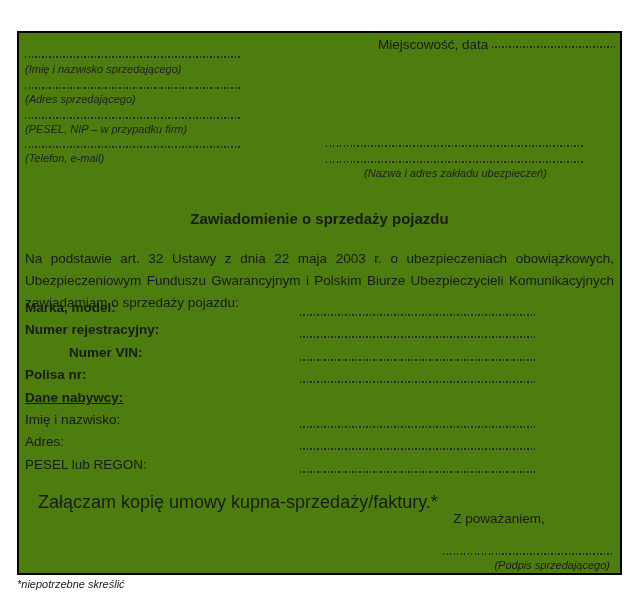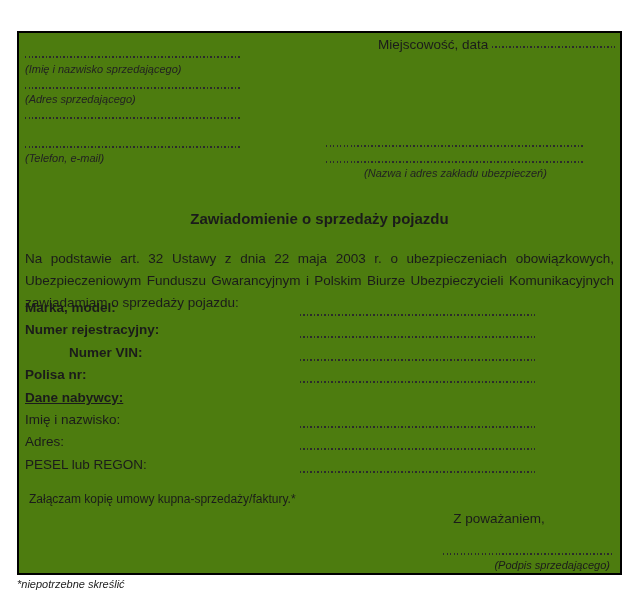--- a/index.html
+++ b/index.html
@@ -59,21 +59,21 @@
     top: 215px;
     left: 6px;
     width: 589px;
     font-size: 13.5px;
     line-height: 22px;
     text-align: justify;
   }
   .field-label { left: 6px; font-size: 13.5px; white-space: nowrap; }
   .bold { font-weight: bold; }
   .underline { text-decoration: underline; }
-  .attach-note { top: 459px; left: 10px; font-size: 12px; }
+  .attach-note { top: 459px; left: 19px; font-size: 18px; }
   .closing { top: 478px; left: 380px; width: 200px; text-align: center; font-size: 13.5px; }
   .sig-caption { top: 526px; right: 10px; font-size: 11px; font-style: italic; margin-left: 20px; }
   .footnote {
     position: absolute;
     left: 17px;
     top: 578px;
     font-size: 11px;
     font-style: italic;
   }
 </style>
@@ -88,20 +88,21 @@
       <span class="dots-inline" style="width:123px;"></span>
     </div>
 
     <div class="dots" style="left:6px; top:23px; width:215px;"></div>
     <div class="abs caption" style="left:6px; top:30px;">(Imię i nazwisko sprzedającego)</div>
 
     <div class="dots" style="left:6px; top:54px; width:215px;"></div>
     <div class="abs caption" style="left:6px; top:60px;">(Adres sprzedającego)</div>
 
     <div class="dots" style="left:6px; top:84px; width:215px;"></div>
+    <div class="abs caption" style="left:6px; top:90px;">(PESEL, NIP – w przypadku firm)</div>
 
     <div class="dots" style="left:6px; top:113px; width:215px;"></div>
     <div class="abs caption" style="left:6px; top:119px;">(Telefon, e-mail)</div>
 
     <div class="dots" style="left:307px; top:112px; width:259px;"></div>
     <div class="dots" style="left:307px; top:128px; width:259px;"></div>
     <div class="abs doc-title">Zawiadomienie o sprzedaży pojazdu</div>
 
     <div class="abs caption" style="left:307px; top:134px; width:259px; text-align:center;">(Nazwa i adres zakładu ubezpieczeń)</div>
 

